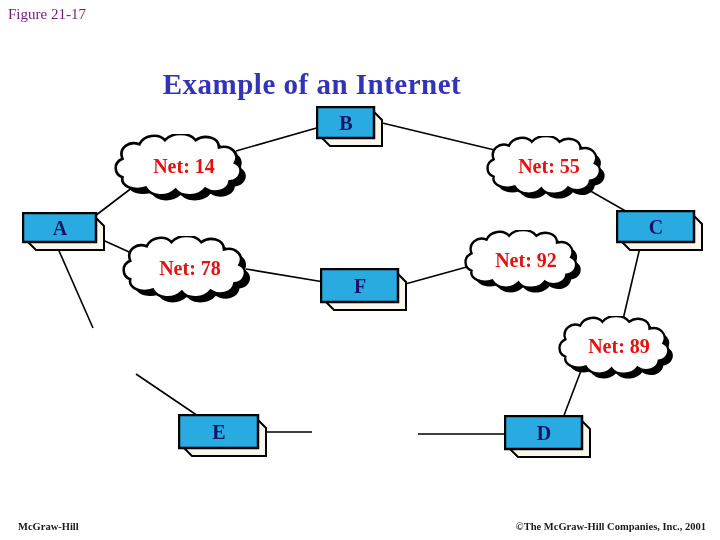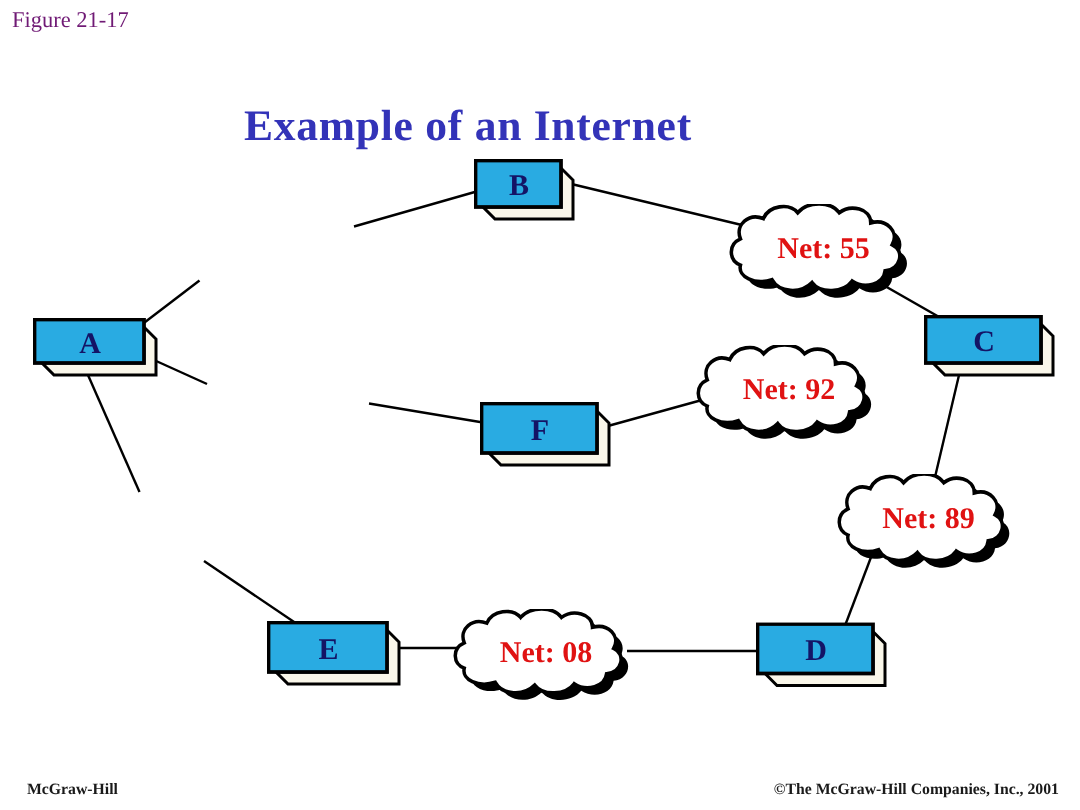--- a/index.html
+++ b/index.html
@@ -92,51 +92,58 @@
   </div>
 
   <div class="router" style="left:320px;top:268px;">
     <svg width="88" height="44" viewBox="0 0 88 44">
       <path d="M 6 34 L 78 34 L 78 6 L 86 14 L 86 42 L 14 42 Z" fill="#FAF7EA" stroke="#000" stroke-width="2"></path>
       <rect x="1" y="1" width="77" height="33" fill="#29ABE2" stroke="#000" stroke-width="2.5"></rect>
       <text x="40" y="25" text-anchor="middle">F</text>
     </svg>
   </div>
 
+  <div class="cloud" style="left:114px;top:134px;width:140px;height:68px;">
+    <svg viewBox="0 0 132 66" preserveAspectRatio="none">
+      <path transform="translate(5,5)" fill="#000000" d="M 30 52 C 18 56 6 50 8 42 C 0 39 -1 28 8 24 C 4 14 14 6 24 10 C 28 1 42 -1 48 6 C 55 -2 71 -2 77 6 C 85 0 99 3 99 13 C 110 10 119 19 114 28 C 123 32 120 45 109 46 C 108 55 95 59 86 53 C 80 61 64 62 58 54 C 50 62 35 61 30 52 Z"></path>
+      <path fill="#ffffff" stroke="#000000" stroke-width="2.5" d="M 30 52 C 18 56 6 50 8 42 C 0 39 -1 28 8 24 C 4 14 14 6 24 10 C 28 1 42 -1 48 6 C 55 -2 71 -2 77 6 C 85 0 99 3 99 13 C 110 10 119 19 114 28 C 123 32 120 45 109 46 C 108 55 95 59 86 53 C 80 61 64 62 58 54 C 50 62 35 61 30 52 Z"></path>
+    </svg>
+    <span class="cloud-label">Net: 14</span>
+  </div>
 
   <div class="cloud" style="left:486px;top:136px;width:126px;height:64px;text-align:center;">
     <svg viewBox="0 0 132 66" preserveAspectRatio="none">
       <path transform="translate(5,5)" fill="#000000" d="M 30 52 C 18 56 6 50 8 42 C 0 39 -1 28 8 24 C 4 14 14 6 24 10 C 28 1 42 -1 48 6 C 55 -2 71 -2 77 6 C 85 0 99 3 99 13 C 110 10 119 19 114 28 C 123 32 120 45 109 46 C 108 55 95 59 86 53 C 80 61 64 62 58 54 C 50 62 35 61 30 52 Z"></path>
       <path fill="#ffffff" stroke="#000000" stroke-width="2.5" d="M 30 52 C 18 56 6 50 8 42 C 0 39 -1 28 8 24 C 4 14 14 6 24 10 C 28 1 42 -1 48 6 C 55 -2 71 -2 77 6 C 85 0 99 3 99 13 C 110 10 119 19 114 28 C 123 32 120 45 109 46 C 108 55 95 59 86 53 C 80 61 64 62 58 54 C 50 62 35 61 30 52 Z"></path>
     </svg>
     <span class="cloud-label">Net: 55</span>
   </div>
 
+  <div class="cloud" style="left:122px;top:236px;width:136px;height:68px;">
+    <svg viewBox="0 0 132 66" preserveAspectRatio="none">
+      <path transform="translate(5,5)" fill="#000000" d="M 30 52 C 18 56 6 50 8 42 C 0 39 -1 28 8 24 C 4 14 14 6 24 10 C 28 1 42 -1 48 6 C 55 -2 71 -2 77 6 C 85 0 99 3 99 13 C 110 10 119 19 114 28 C 123 32 120 45 109 46 C 108 55 95 59 86 53 C 80 61 64 62 58 54 C 50 62 35 61 30 52 Z"></path>
+      <path fill="#ffffff" stroke="#000000" stroke-width="2.5" d="M 30 52 C 18 56 6 50 8 42 C 0 39 -1 28 8 24 C 4 14 14 6 24 10 C 28 1 42 -1 48 6 C 55 -2 71 -2 77 6 C 85 0 99 3 99 13 C 110 10 119 19 114 28 C 123 32 120 45 109 46 C 108 55 95 59 86 53 C 80 61 64 62 58 54 C 50 62 35 61 30 52 Z"></path>
+    </svg>
+    <span class="cloud-label">Net: 78</span>
+  </div>
 
   <div class="cloud" style="left:464px;top:230px;width:124px;height:64px;">
     <svg viewBox="0 0 132 66" preserveAspectRatio="none">
       <path transform="translate(5,5)" fill="#000000" d="M 30 52 C 18 56 6 50 8 42 C 0 39 -1 28 8 24 C 4 14 14 6 24 10 C 28 1 42 -1 48 6 C 55 -2 71 -2 77 6 C 85 0 99 3 99 13 C 110 10 119 19 114 28 C 123 32 120 45 109 46 C 108 55 95 59 86 53 C 80 61 64 62 58 54 C 50 62 35 61 30 52 Z"></path>
       <path fill="#ffffff" stroke="#000000" stroke-width="2.5" d="M 30 52 C 18 56 6 50 8 42 C 0 39 -1 28 8 24 C 4 14 14 6 24 10 C 28 1 42 -1 48 6 C 55 -2 71 -2 77 6 C 85 0 99 3 99 13 C 110 10 119 19 114 28 C 123 32 120 45 109 46 C 108 55 95 59 86 53 C 80 61 64 62 58 54 C 50 62 35 61 30 52 Z"></path>
     </svg>
     <span class="cloud-label">Net: 92</span>
   </div>
 
 
   <div class="cloud" style="left:558px;top:316px;width:122px;height:64px;">
     <svg viewBox="0 0 132 66" preserveAspectRatio="none">
       <path transform="translate(5,5)" fill="#000000" d="M 30 52 C 18 56 6 50 8 42 C 0 39 -1 28 8 24 C 4 14 14 6 24 10 C 28 1 42 -1 48 6 C 55 -2 71 -2 77 6 C 85 0 99 3 99 13 C 110 10 119 19 114 28 C 123 32 120 45 109 46 C 108 55 95 59 86 53 C 80 61 64 62 58 54 C 50 62 35 61 30 52 Z"></path>
       <path fill="#ffffff" stroke="#000000" stroke-width="2.5" d="M 30 52 C 18 56 6 50 8 42 C 0 39 -1 28 8 24 C 4 14 14 6 24 10 C 28 1 42 -1 48 6 C 55 -2 71 -2 77 6 C 85 0 99 3 99 13 C 110 10 119 19 114 28 C 123 32 120 45 109 46 C 108 55 95 59 86 53 C 80 61 64 62 58 54 C 50 62 35 61 30 52 Z"></path>
     </svg>
     <span class="cloud-label">Net: 89</span>
   </div>
 
-  <div class="cloud" style="left:302px;top:406px;width:124px;height:62px;">
-    <svg viewBox="0 0 132 66" preserveAspectRatio="none">
-      <path transform="translate(5,5)" fill="#000000" d="M 30 52 C 18 56 6 50 8 42 C 0 39 -1 28 8 24 C 4 14 14 6 24 10 C 28 1 42 -1 48 6 C 55 -2 71 -2 77 6 C 85 0 99 3 99 13 C 110 10 119 19 114 28 C 123 32 120 45 109 46 C 108 55 95 59 86 53 C 80 61 64 62 58 54 C 50 62 35 61 30 52 Z"></path>
-      <path fill="#ffffff" stroke="#000000" stroke-width="2.5" d="M 30 52 C 18 56 6 50 8 42 C 0 39 -1 28 8 24 C 4 14 14 6 24 10 C 28 1 42 -1 48 6 C 55 -2 71 -2 77 6 C 85 0 99 3 99 13 C 110 10 119 19 114 28 C 123 32 120 45 109 46 C 108 55 95 59 86 53 C 80 61 64 62 58 54 C 50 62 35 61 30 52 Z"></path>
-    </svg>
-    <span class="cloud-label">Net: 08</span>
-  </div>
 
   <div class="footer-left">McGraw-Hill</div>
   <div class="footer-right">©The McGraw-Hill Companies, Inc., 2001</div>
 
 </div>
 
 </body></html>

